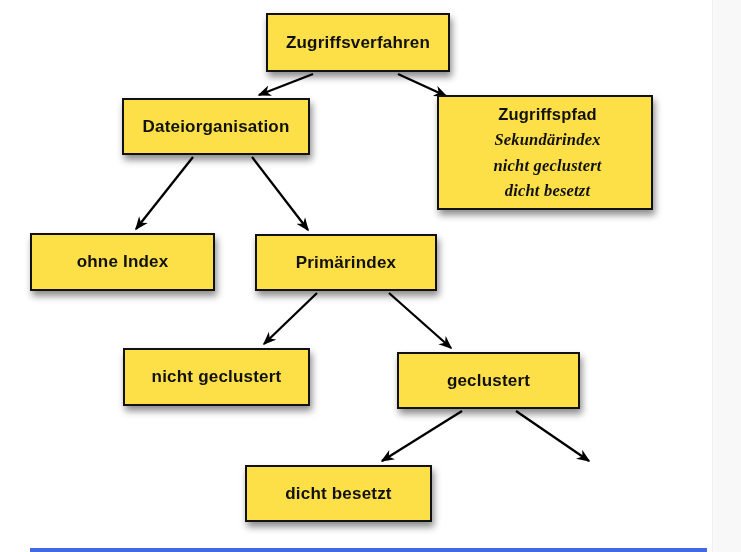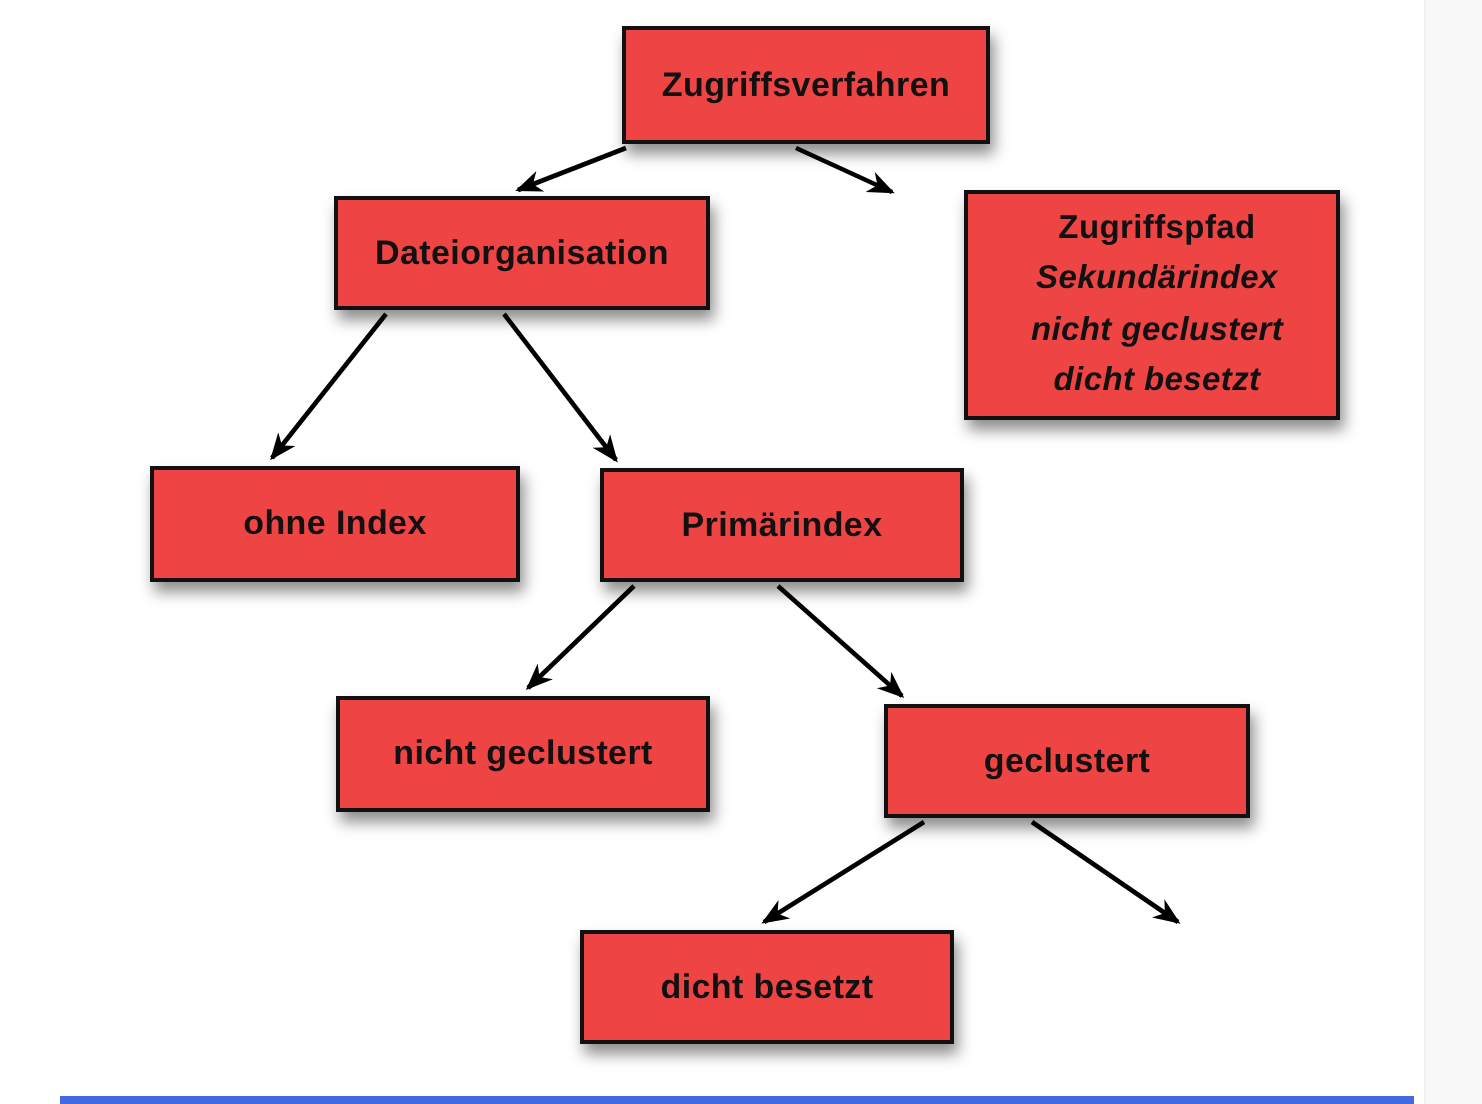--- a/index.html
+++ b/index.html
@@ -19,46 +19,45 @@
   }
   svg.arrows {
     position: absolute; left: 0; top: 0;
     width: 741px; height: 552px;
     pointer-events: none;
   }
   svg.arrows line { stroke: #000000; stroke-width: 2.3; }
   .node {
     position: absolute;
     box-sizing: border-box;
-    background: #ef4444;
+    background: #fde047;
     border: 2px solid #111111;
     box-shadow: 2px 5px 7px rgba(0,0,0,0.45);
     display: flex;
     align-items: center;
     justify-content: center;
     font-size: 17px;
     font-weight: 600;
     letter-spacing: 0.2px;
     color: #111111;
     text-align: center;
-    margin-left: 45px;
   }
   .node.multi {
     flex-direction: column;
     justify-content: center;
     line-height: 1.52;
     font-size: 16.5px;
     padding: 4px 6px;
   }
-  .node .italic { font-style: italic; }
+  .node .italic { font-style: italic; font-family: Liberation Serif, serif; }
 
   
   #n-zugriffsverfahren { left: 266px; top: 13px;  width: 184px; height: 59px;  }
   #n-dateiorganisation { left: 122px; top: 98px;  width: 188px; height: 57px;  }
-  #n-zugriffspfad      { left: 437px; top: 95px;  width: 188px; height: 115px; padding-left: 11px; }
+  #n-zugriffspfad      { left: 437px; top: 95px;  width: 216px; height: 115px; padding-left: 11px; }
   #n-ohne-index        { left: 30px;  top: 233px; width: 185px; height: 58px;  }
   #n-primaerindex      { left: 255px; top: 234px; width: 182px; height: 57px;  }
   #n-nicht-geclustert  { left: 123px; top: 348px; width: 187px; height: 58px;  }
   #n-geclustert        { left: 397px; top: 352px; width: 183px; height: 57px; text-align: center;  }
   #n-dicht-besetzt     { left: 245px; top: 465px; width: 187px; height: 57px;  }
   #n-duenn-besetzt     { left: 517px; top: 465px; width: 183px; height: 57px;  }
 
   .footer-bar {
     position: absolute;
     left: 30px; bottom: 0;

